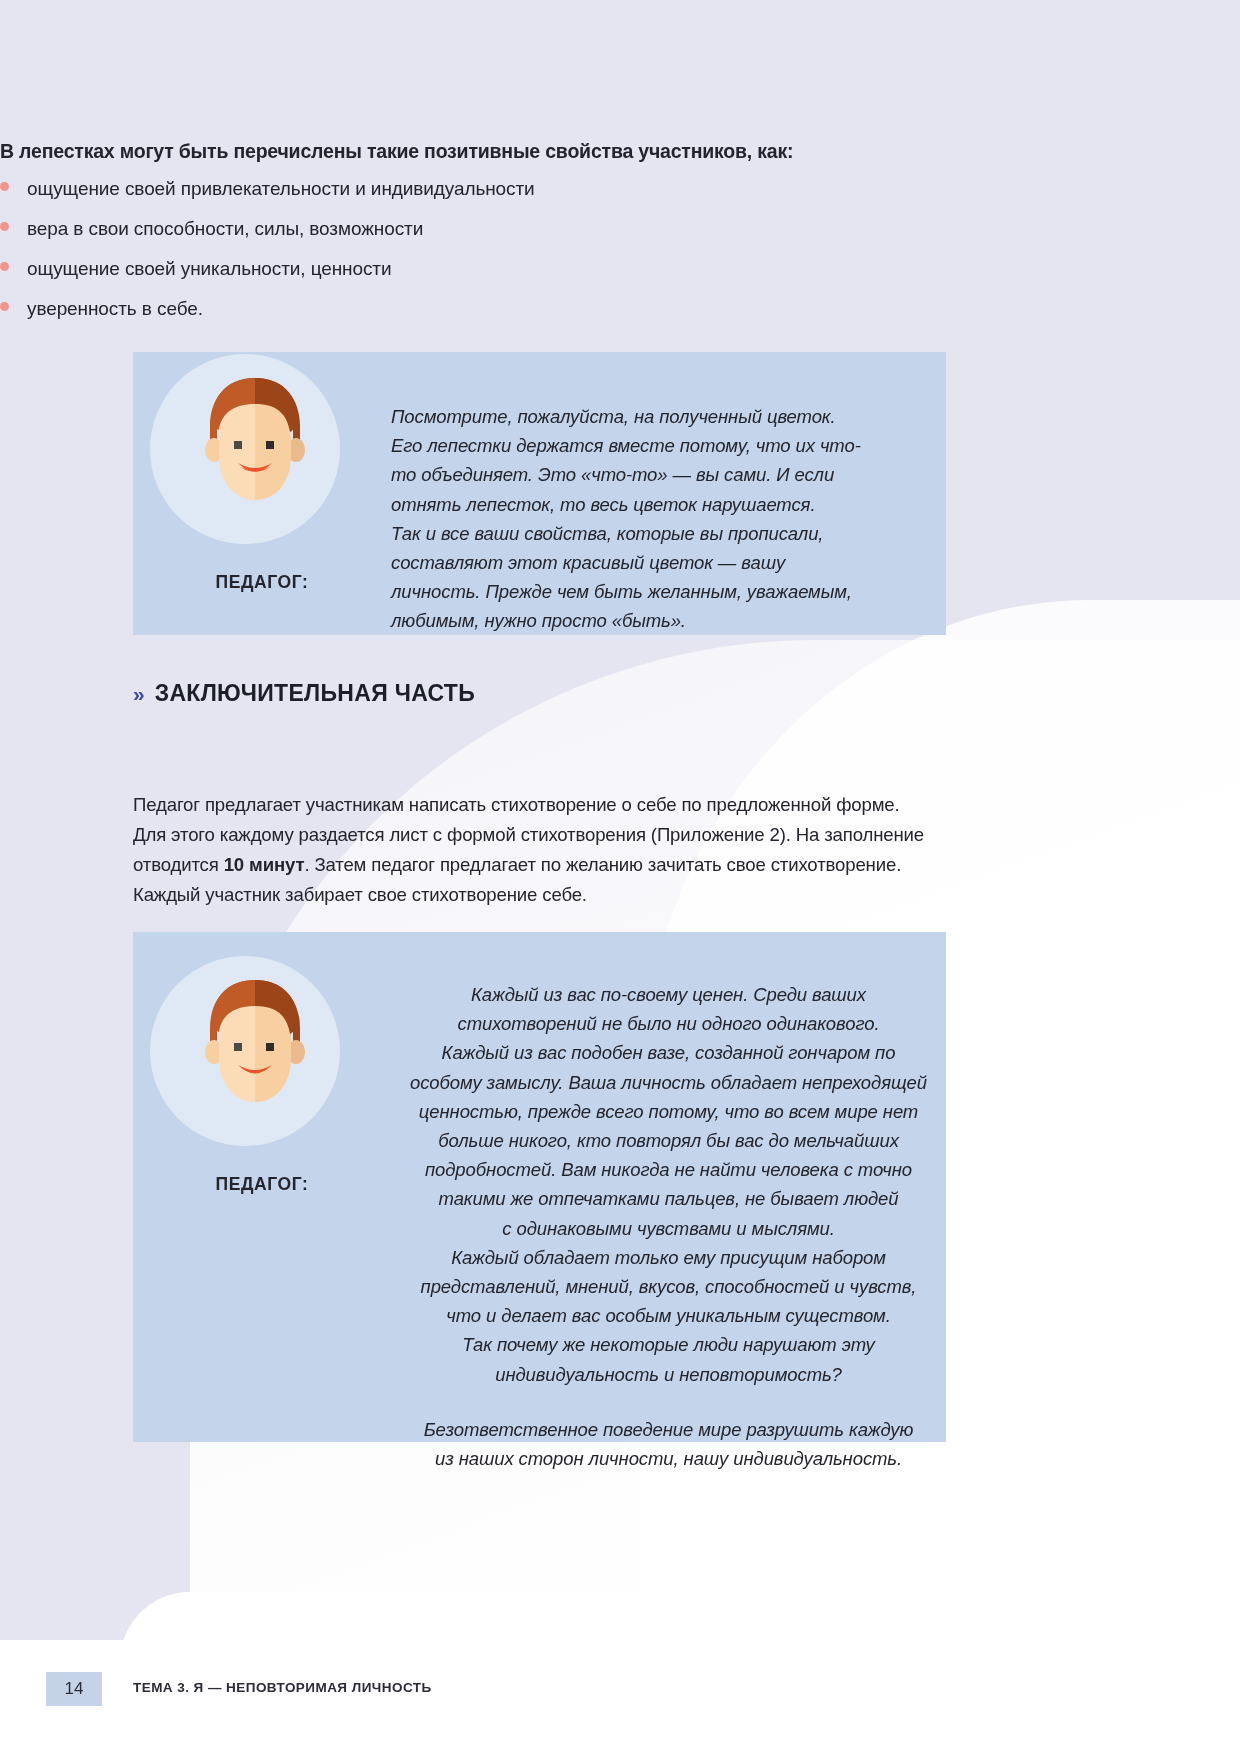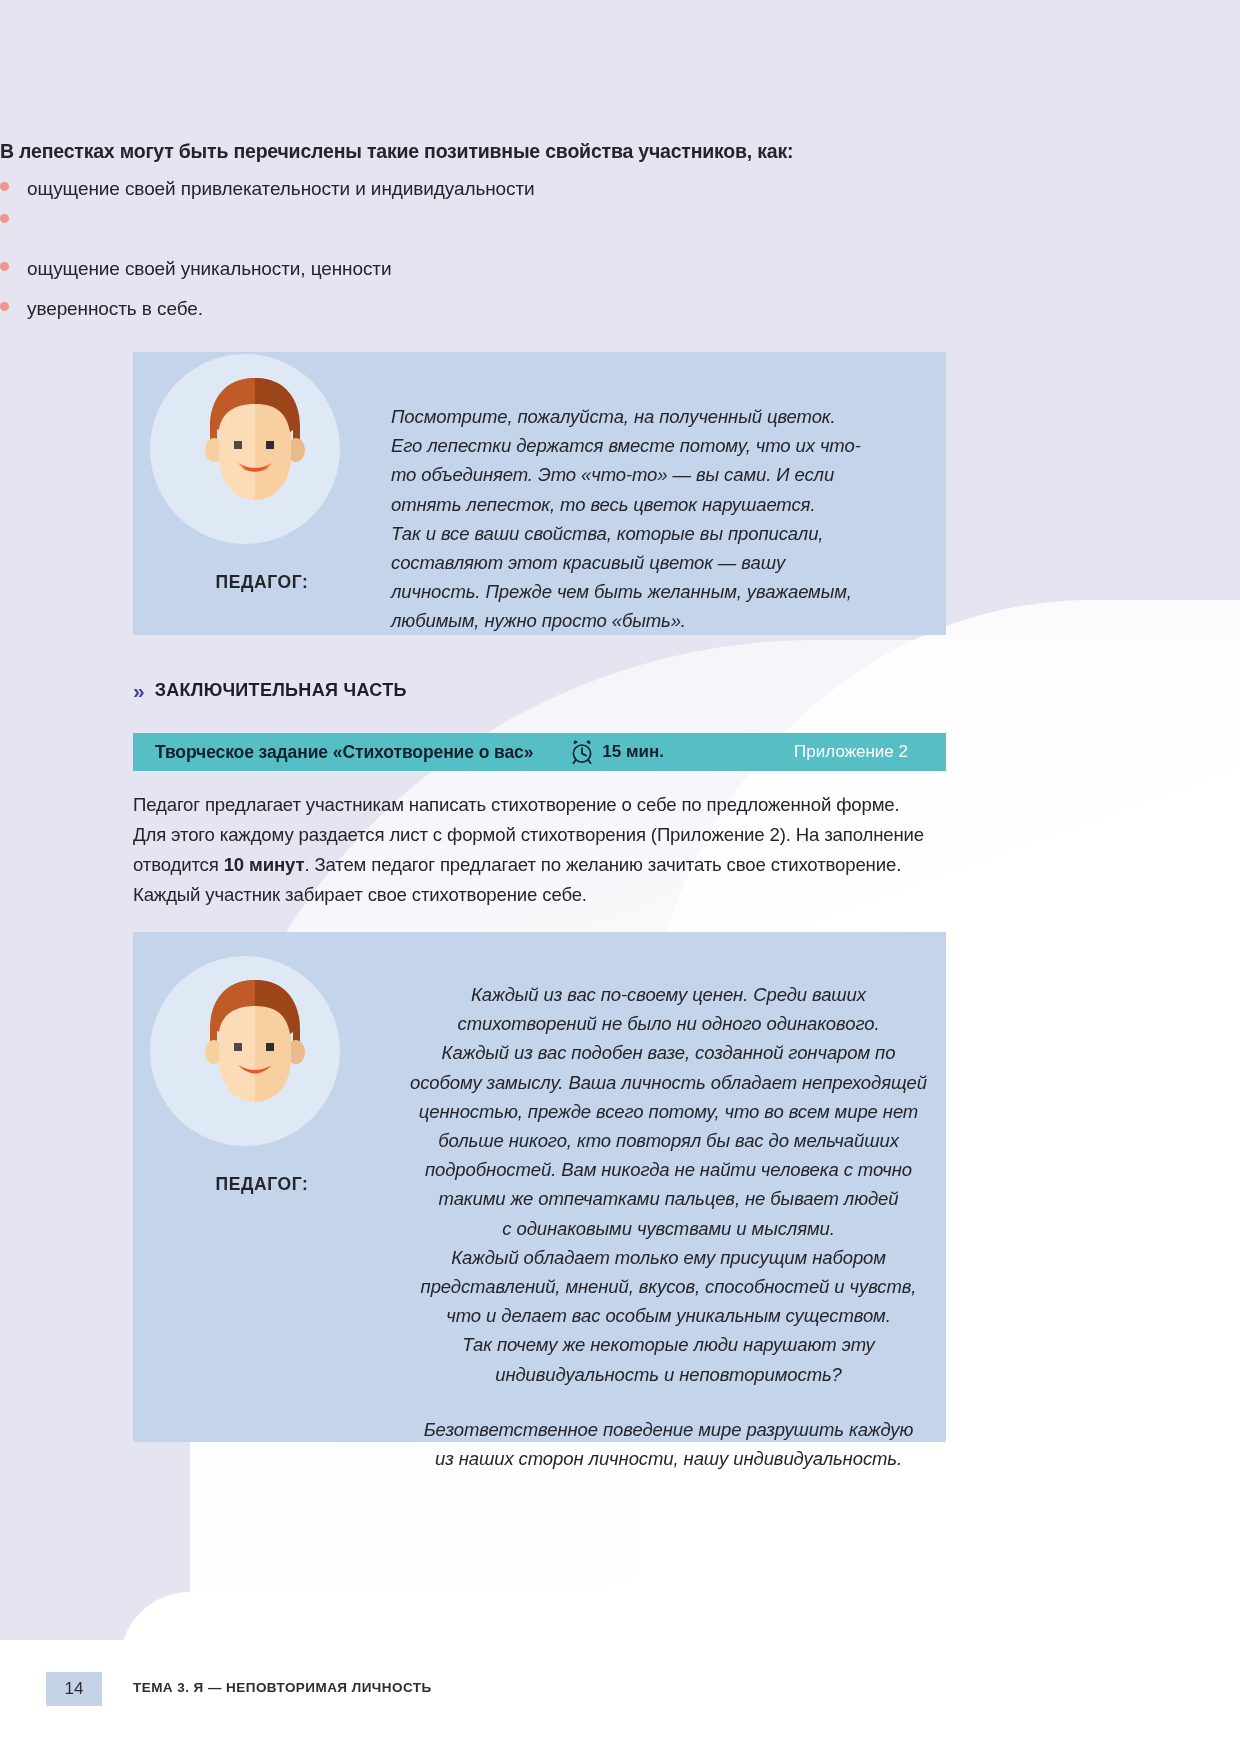--- a/index.html
+++ b/index.html
@@ -194,21 +194,21 @@
   }
   .chevrons {
     color: #3d4a9c;
     font-size: 21px;
     font-weight: bold;
     letter-spacing: -3px;
     margin-right: 13px;
     line-height: 1;
   }
   .section-title {
-    font-size: 18px;
+    font-size: 23px;
     font-weight: bold;
     letter-spacing: 0.3px;
     color: #1d1f28;
   }
 
   
   .task-bar {
     position: absolute;
     left: 133px;
     top: 733px;
@@ -296,20 +296,21 @@
 
   <div class="intro-title">В лепестках могут быть перечислены такие позитивные свойства участников, как:</div>
 
   <div class="bullets">
     <div class="bullet-row">
       <span class="bullet-dot"></span>
       <span class="bullet-text">ощущение своей привлекательности и индивидуальности</span>
     </div>
     <div class="bullet-row">
       <span class="bullet-dot"></span>
+      <span class="bullet-text">вера в свои способности, силы, возможности</span>
     </div>
     <div class="bullet-row">
       <span class="bullet-dot"></span>
       <span class="bullet-text">ощущение своей уникальности, ценности</span>
     </div>
     <div class="bullet-row">
       <span class="bullet-dot"></span>
       <span class="bullet-text">уверенность в себе.</span>
     </div>
   </div>
@@ -343,35 +344,20 @@
 личность. Прежде чем быть желанным, уважаемым,
 любимым, нужно просто «быть».</div>
     </div>
   </div>
 
   <div class="section-head">
     <span class="chevrons">»</span>
     <span class="section-title">ЗАКЛЮЧИТЕЛЬНАЯ ЧАСТЬ</span>
   </div>
 
-  <div class="task-bar">
-    <span class="task-title">Творческое задание «Стихотворение о вас»</span>
-    <span class="task-clock">
-      <svg width="22" height="24" viewBox="0 0 22 24">
-        <path d="M3.4 4.2 C2.2 3.0 2.4 1.4 3.6 0.8 C4.9 0.2 6.3 1.0 6.6 2.3 Z" fill="#14202b"></path>
-        <path d="M18.6 4.2 C19.8 3.0 19.6 1.4 18.4 0.8 C17.1 0.2 15.7 1.0 15.4 2.3 Z" fill="#14202b"></path>
-        <circle cx="11" cy="13.6" r="8.6" fill="none" stroke="#14202b" stroke-width="1.7"></circle>
-        <path d="M11 8.2 L11 13.6 L15.1 15.6" fill="none" stroke="#14202b" stroke-width="1.7" stroke-linecap="round"></path>
-        <path d="M4.3 20.6 L2.4 23.2" stroke="#14202b" stroke-width="1.7" stroke-linecap="round"></path>
-        <path d="M17.7 20.6 L19.6 23.2" stroke="#14202b" stroke-width="1.7" stroke-linecap="round"></path>
-      </svg>
-    </span>
-    <span class="task-duration">15 мин.</span>
-    <span class="task-appendix">Приложение 2</span>
-  </div>
 
   <div class="body-par"><span>Педагог предлагает участникам написать стихотворение о себе по предложенной форме.
 Для этого каждому раздается лист с формой стихотворения (Приложение 2). На заполнение
 отводится </span><b>10 минут</b><span>. Затем педагог предлагает по желанию зачитать свое стихотворение.
 Каждый участник забирает свое стихотворение себе.</span></div>
 
   <div class="quote-box" id="quote-box-2">
     <div class="avatar-col">
       <div class="avatar-bubble"></div>
       <svg class="avatar-face" viewBox="0 0 122 150">

